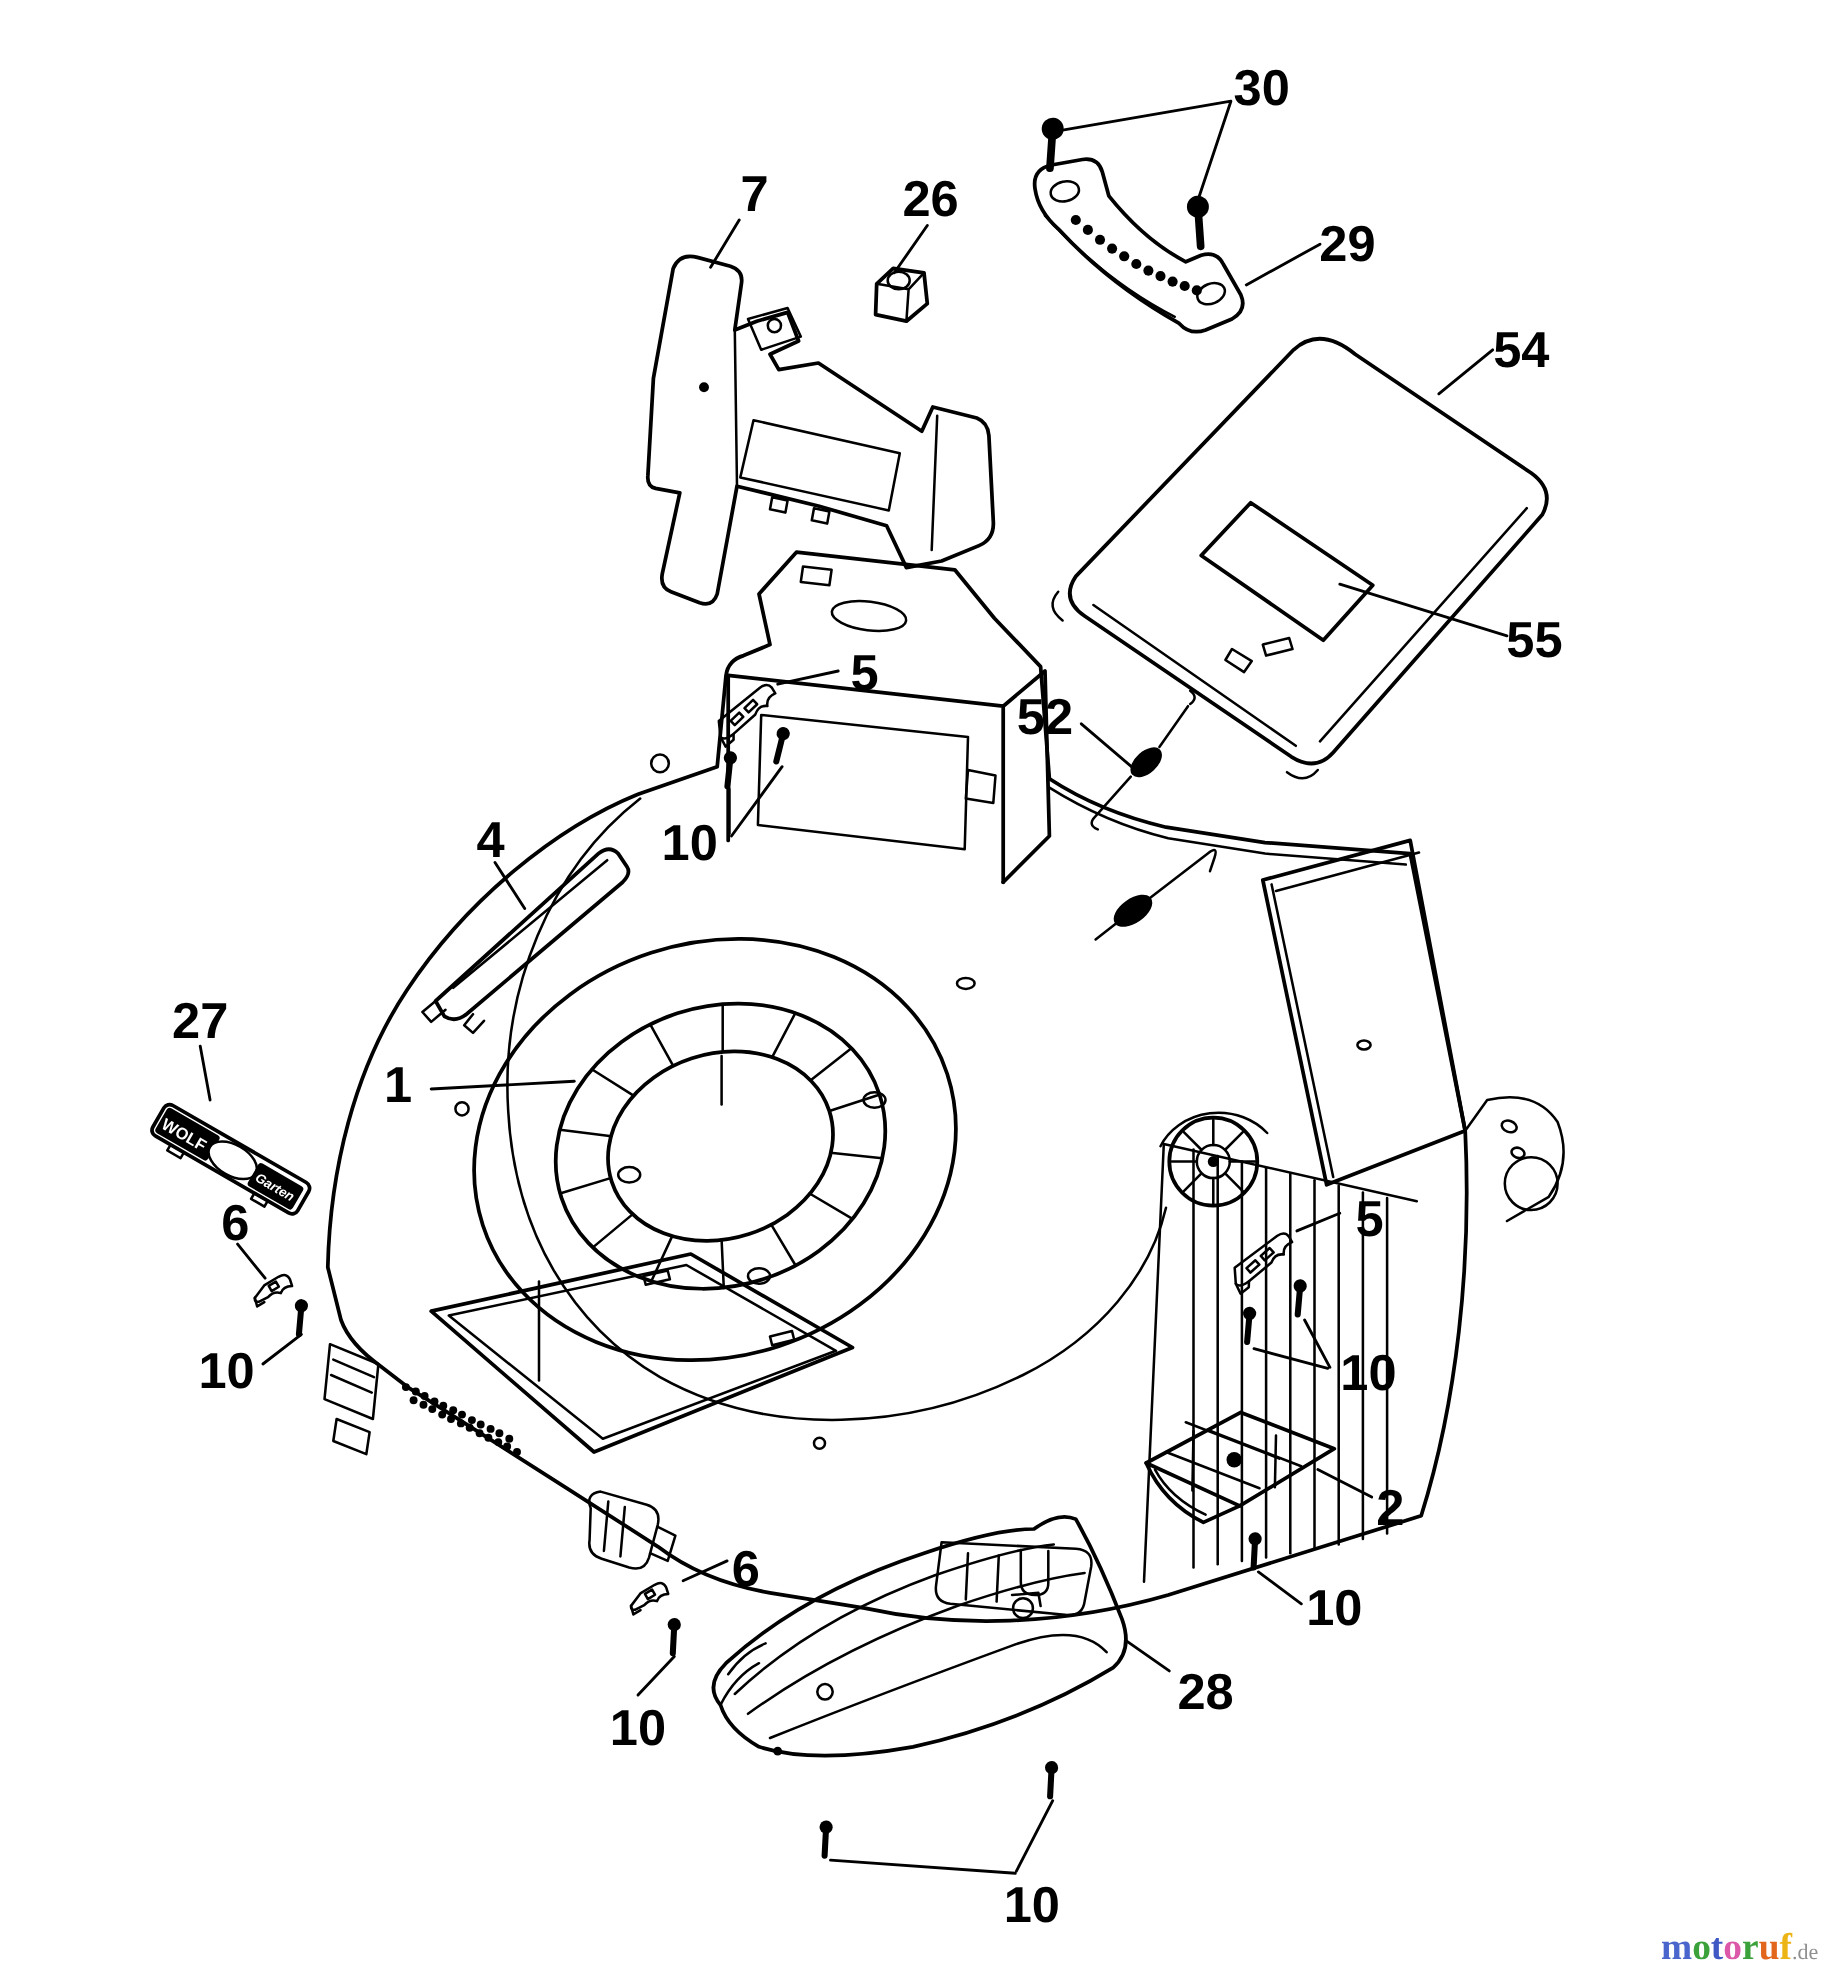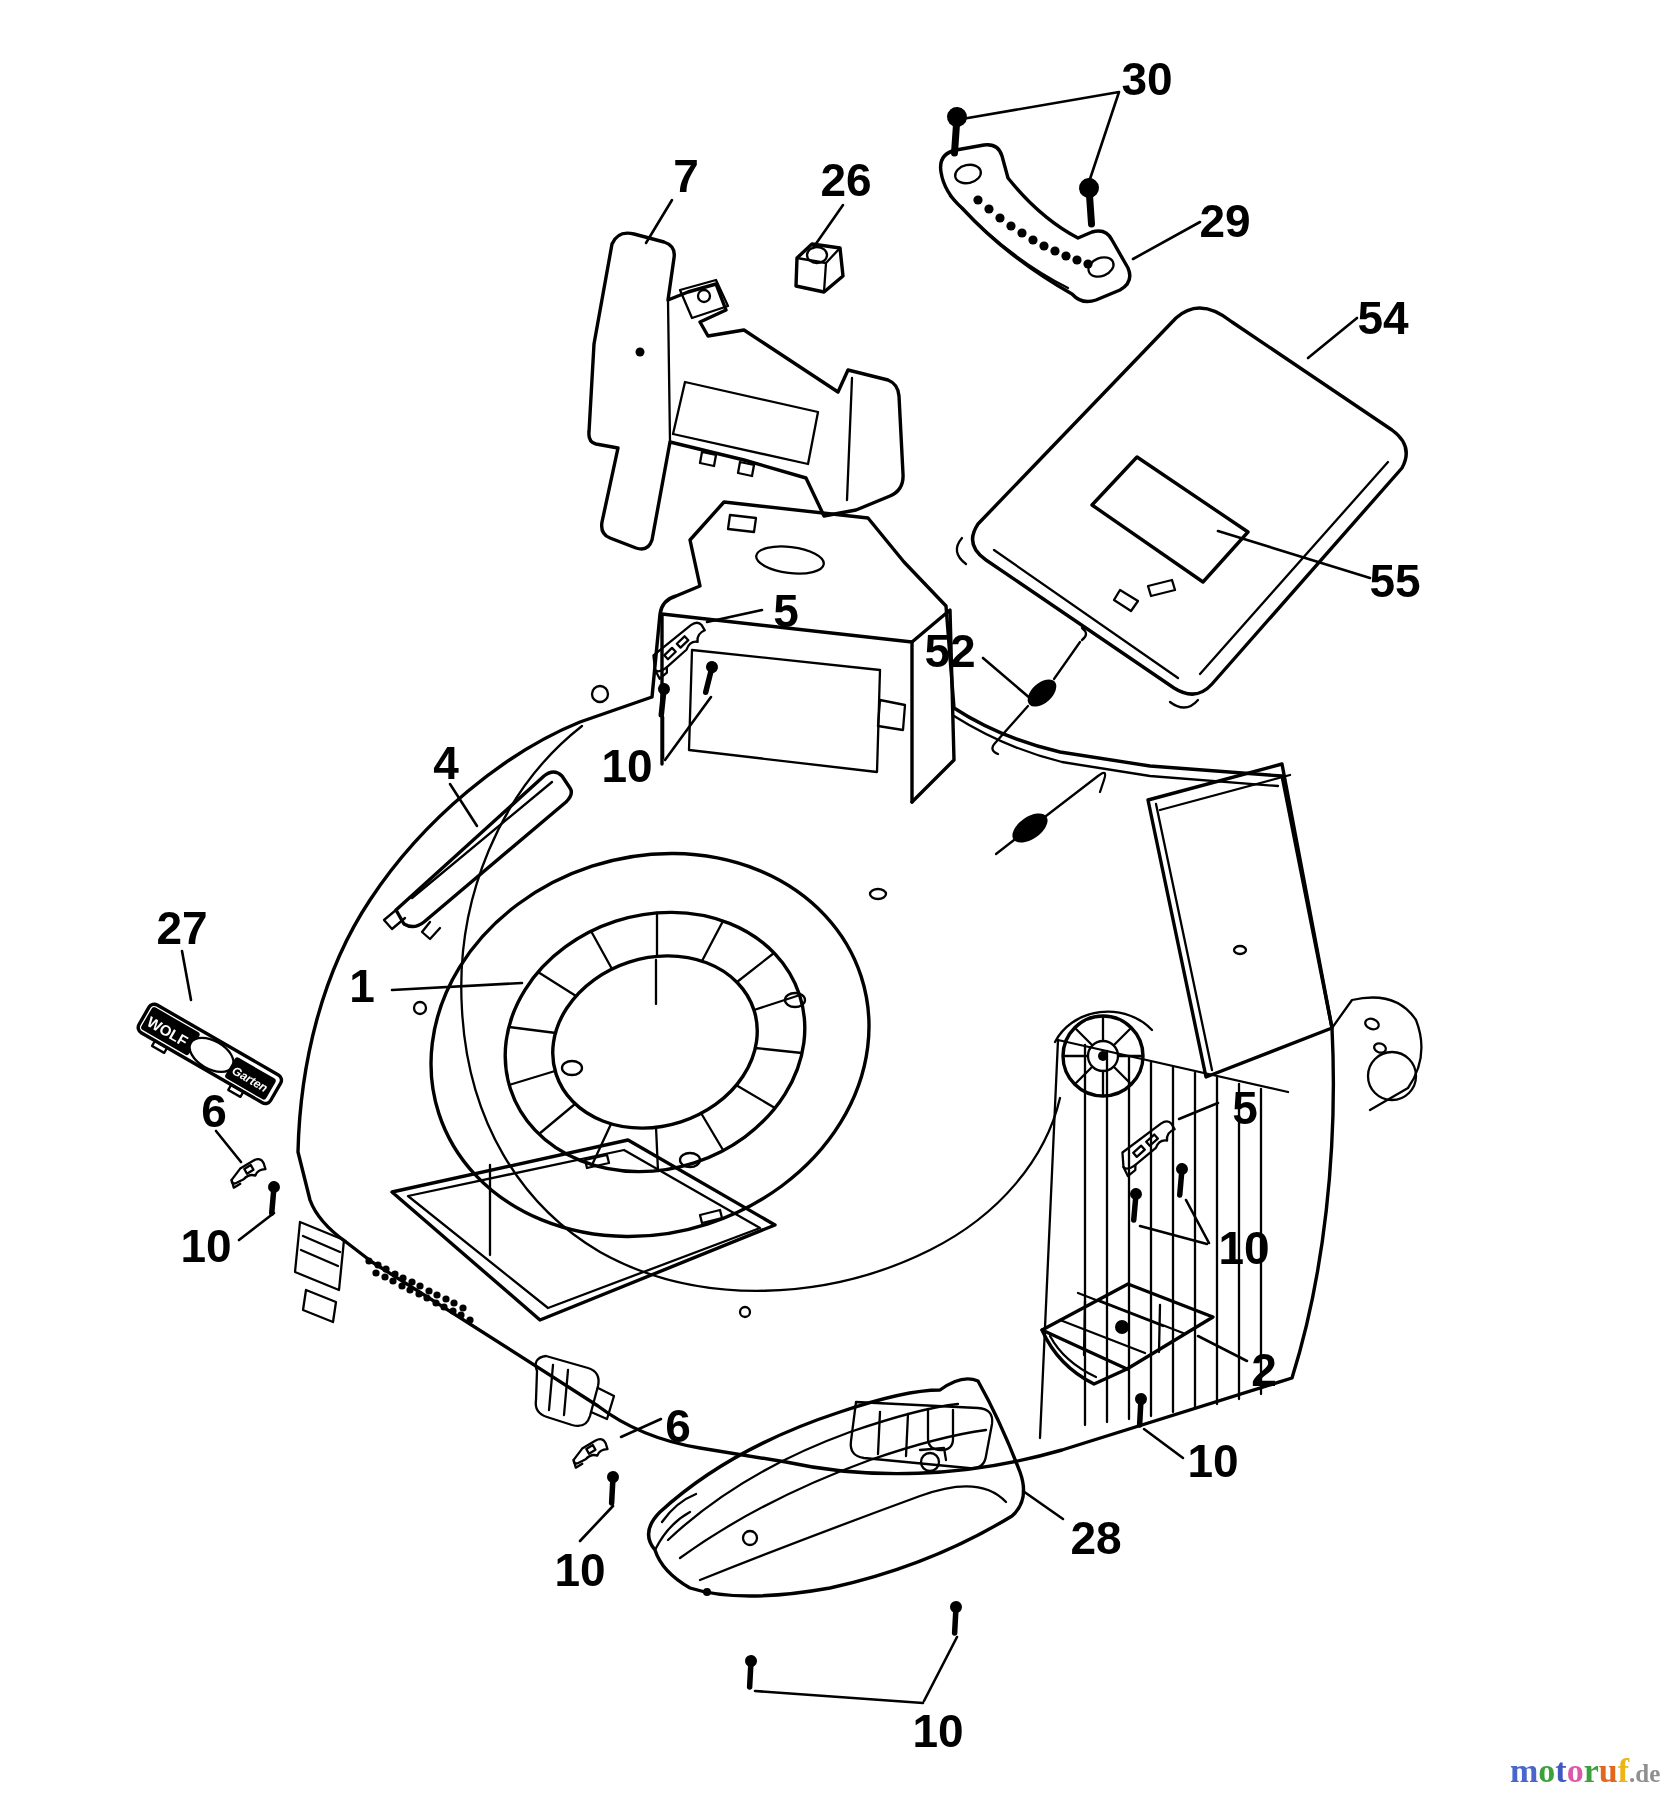--- a/index.html
+++ b/index.html
@@ -12,21 +12,21 @@
   .s2{stroke-width:2.3px;}
   .ld{stroke-width:2.6px;}
   .blk{fill:#000;stroke:none;}
   .blk circle{fill:#000;stroke:none;}
   .callout{font-family:"Liberation Sans",sans-serif;font-weight:bold;font-size:46px;
            fill:#000;stroke:none;text-anchor:middle;}
   .badge-txt{font-family:"Liberation Sans",sans-serif;font-weight:bold;fill:#fff;stroke:none;}
   #watermark{position:absolute;left:1510px;top:1752px;width:160px;
              font-family:"Liberation Serif",serif;font-weight:bold;font-size:34px;
              letter-spacing:0px;white-space:nowrap;}
-  #watermark .suffix{font-size:25px;font-weight:bold;}
+  #watermark .suffix{font-size:20px;font-weight:normal;}
 </style>
 </head>
 <body>
 
 <div id="stage">
 <svg width="1676" height="1800" viewBox="0 0 1676 1800">
 
   <defs>
     <g id="clip5">
       <path class="s2" d="M 0 16 L 4 2 L 50 -12 Q 58 -14 60 -8 L 61 -2 Q 52 -2 50 6 Q 43 2 37 9 L 12 18 Q 2 21 0 16 Z"></path>

